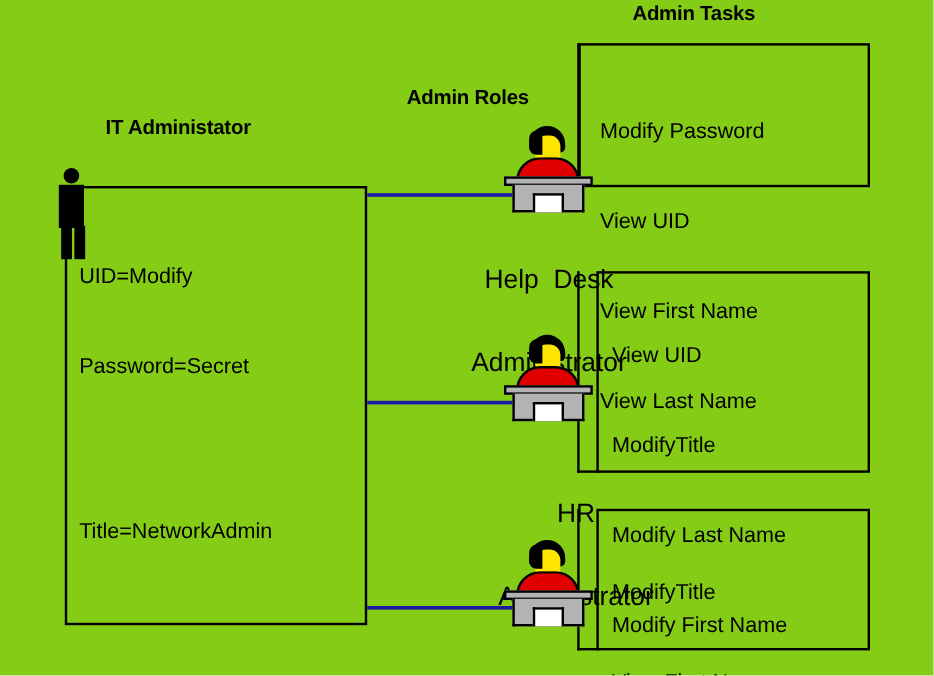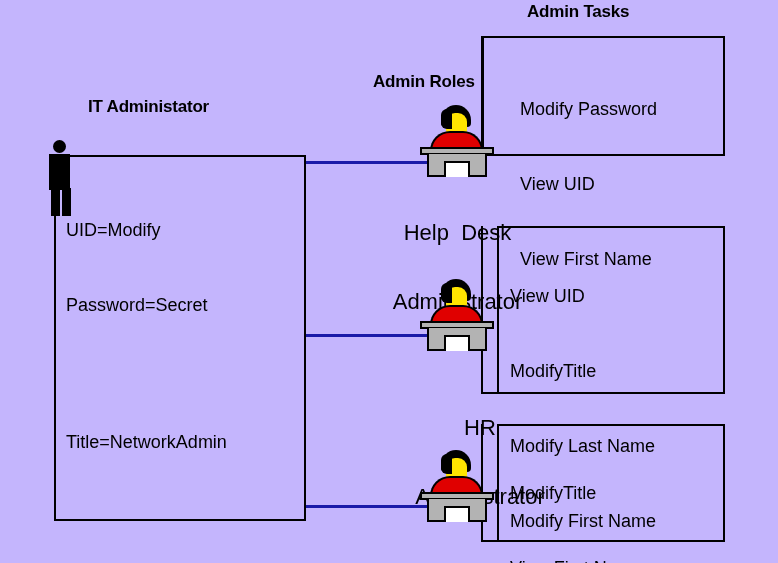--- a/index.html
+++ b/index.html
@@ -7,21 +7,21 @@
     padding: 0;
     background: #ffffff;
   }
   body {
     font-family: "Liberation Sans", sans-serif;
   }
   #canvas {
     position: relative;
     width: 778px;
     height: 563px;
-    background: #c4b5fd;
+    background: #84cc16;
     overflow: hidden;
   }
   .hdr {
     position: absolute;
     font-weight: bold;
     font-size: 17px;
     color: #000000;
     letter-spacing: -0.2px;
     white-space: nowrap;
   }
@@ -162,21 +162,21 @@
     white-space: pre;
   }
 </style>
 </head>
 <body>
 
 <div id="canvas">
 
   <div class="hdr" style="left:527px; top:2px;">Admin Tasks</div>
 
-  <div class="hdr" style="left:339px; top:72px;margin-left:34px;">Admin Roles</div>
+  <div class="hdr" style="left:339px; top:72px;">Admin Roles</div>
 
   <div class="hdr" style="left:88px; top:97px;">IT Administator</div>
 
   <div class="box" style="left:54px; top:155px; width:252px; height:366px;"></div>
 
   <div class="attr-list" style="left:66px; top:168px; width:236px;">
     <div>UID=Modify</div>
     <div>Password=Secret</div>
     <div class="spacer"></div>
     <div>Title=NetworkAdmin</div>
@@ -197,24 +197,25 @@
     <div class="arm"></div>
     <div class="leg-l"></div>
     <div class="leg-r"></div>
   </div>
 
   <div class="conn-blue" style="left:306px; top:161px; width:134px;"></div>
   <div class="conn-blue" style="left:306px; top:334px; width:134px;"></div>
   <div class="conn-blue" style="left:306px; top:505px; width:134px;"></div>
 
   <div class="box" style="left:482px; top:36px; width:243px; height:120px;"></div>
-  <div class="task-list" style="left:520px; top:47px;">
+  <div class="task-list" style="left:500px; top:47px;">
     <div>Modify Password</div>
     <div>View UID</div>
     <div>View First Name</div>
+    <div>View Last Name</div>
   </div>
 
   <div class="conn-black-v" style="left:481px; top:36px; height:121px;"></div>
   <div class="conn-black-h" style="left:462px; top:155px; width:21px;"></div>
 
   <div class="person" style="left:420px; top:105px;">
     <div class="hair"></div>
     <div class="face"></div>
     <div class="hair-fringe"></div>
     <div class="shirt"></div>

